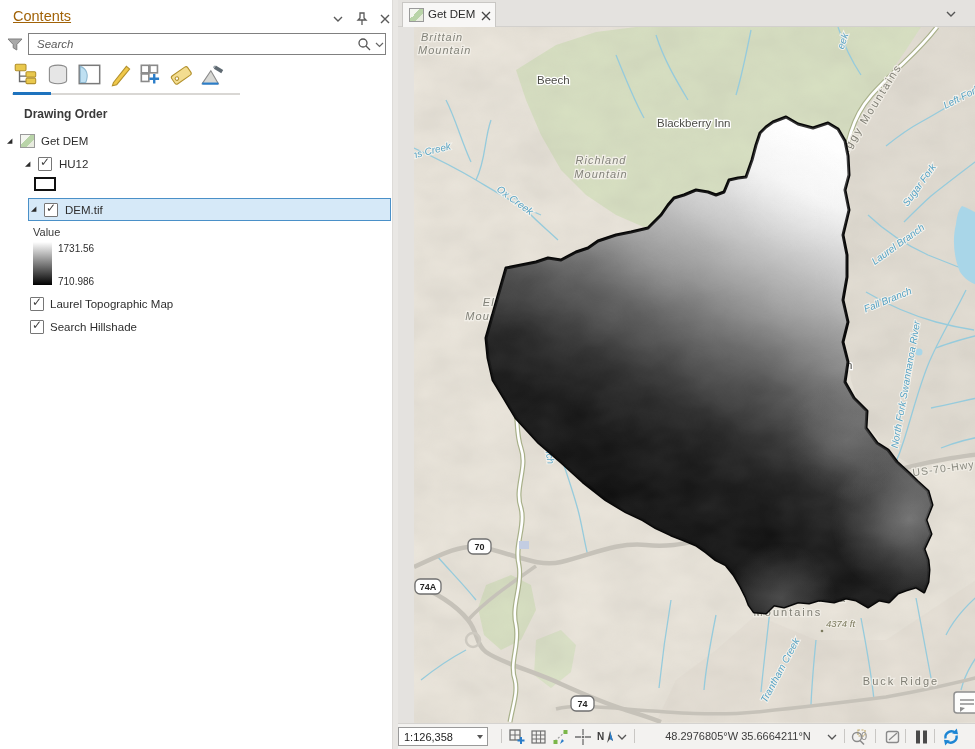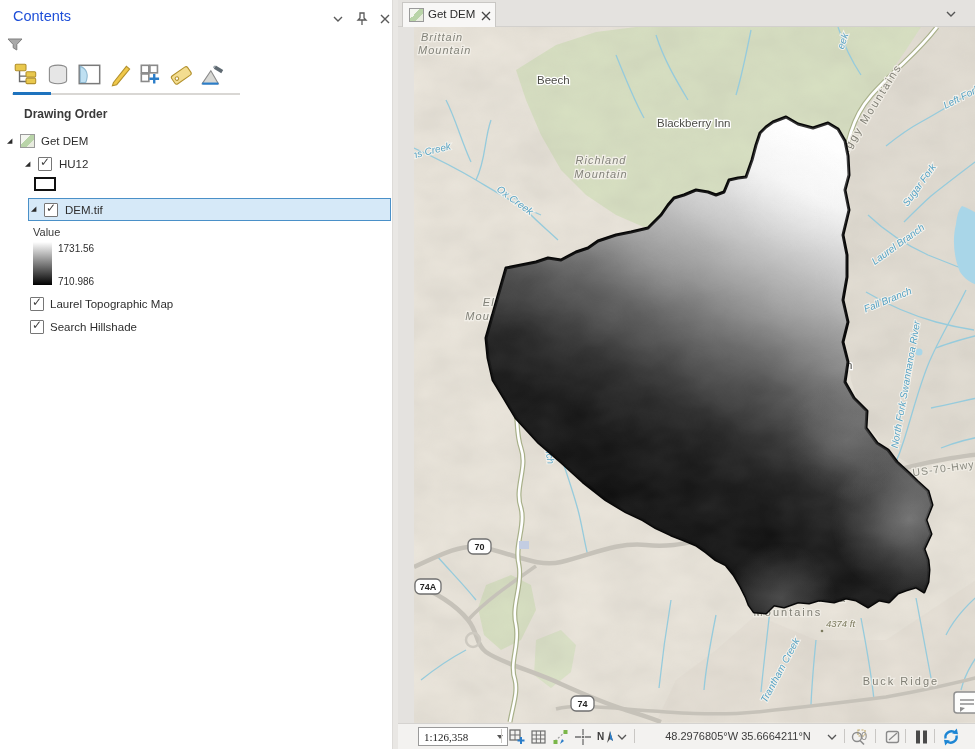--- a/index.html
+++ b/index.html
@@ -2,21 +2,21 @@
 <html><head>
 <meta charset="utf-8">
 <style>
   html,body{margin:0;padding:0;width:975px;height:749px;overflow:hidden;
     font-family:"Liberation Sans","DejaVu Sans",sans-serif;background:#efedeb;}
   *{box-sizing:border-box;}
   .abs{position:absolute;}
   
   #contents-panel{position:absolute;left:0;top:0;width:392px;height:749px;background:#ffffff;}
   #splitter{position:absolute;left:392px;top:0;width:6px;height:749px;background:#e9e7e4;border-left:1px solid #dddbd8;}
-  .panel-title{position:absolute;left:13px;top:8px;font-size:14.5px;color:#1d4ed8;}
+  .panel-title{position:absolute;left:13px;top:8px;font-size:14.5px;color:#a16207;text-decoration:underline;}
   .chrome-ic{position:absolute;top:11px;width:16px;height:16px;color:#5a5a5a;cursor:pointer;}
   .search-box{position:absolute;left:28px;top:33px;width:358px;height:22px;border:1px solid #808080;background:#fff;}
   .search-box input{position:absolute;left:6px;top:1px;width:300px;height:18px;border:none;outline:none;
      font-family:"Liberation Sans",sans-serif;font-size:11.5px;color:#333;font-style:italic;background:transparent;}
   .search-box input::placeholder{color:#595959;font-style:italic;}
   .tb-icon{position:absolute;top:62px;width:28px;height:26px;cursor:pointer;}
   .tb-underline-gray{position:absolute;left:12px;top:93px;width:228px;height:2px;background:#d9d7d4;}
   .tb-underline-blue{position:absolute;left:13px;top:92px;width:38px;height:3px;background:#1e73be;}
   .section-h{position:absolute;left:24px;top:107px;font-size:12px;font-weight:bold;color:#3a3a3a;}
   .trow{position:absolute;left:0;width:392px;height:20px;font-size:11.5px;color:#2e2e2e;cursor:default;}
@@ -31,21 +31,21 @@
   .ramp{position:absolute;left:33px;top:242px;width:19px;height:43px;background:linear-gradient(#ffffff,#000000);}
   .ramp-lbl{position:absolute;left:58px;font-size:10px;color:#2e2e2e;}
   
   #map-pane{position:absolute;left:398px;top:0;width:577px;height:749px;background:#e4e2df;}
   #tabbar{position:absolute;left:0;top:0;width:577px;height:27px;background:#e4e2df;border-bottom:1px solid #d2d0cd;}
   #maptab{position:absolute;left:4px;top:2px;width:94px;height:25px;background:#f8f7f6;border:1px solid #c9c7c4;border-bottom:none;}
   #maptab .tab-label{position:absolute;left:25px;top:5px;font-size:11.5px;color:#2b2b2b;}
   #viewport{position:absolute;left:16px;top:27px;width:577px;height:696px;overflow:hidden;background:#fca5a5;}
   #statusbar{position:absolute;left:0;top:723px;width:577px;height:26px;background:#f3f2f0;border-top:1px solid #d5d3d0;}
   .sep{position:absolute;top:5px;width:1px;height:14px;background:#c9c7c4;}
-  #scale-combo{position:absolute;left:20px;top:3px;width:90px;height:19px;background:#fff;border:1px solid #9a9a9a;font-size:11px;color:#222;cursor:pointer;font-family:Liberation Serif, serif;}
+  #scale-combo{position:absolute;left:0;top:3px;width:90px;height:19px;background:#fff;border:1px solid #9a9a9a;font-size:11px;color:#222;cursor:pointer;}
   #scale-combo .val{position:absolute;left:5px;top:3px;}
   #scale-combo .arrow{position:absolute;right:4px;top:7px;width:0;height:0;border-left:3.5px solid transparent;border-right:3.5px solid transparent;border-top:4px solid #555;}
   .sb-icon{position:absolute;top:4px;width:18px;height:18px;cursor:pointer;}
   #coords{position:absolute;left:255px;top:6px;width:170px;text-align:center;font-size:11px;color:#3c3c3c;cursor:pointer;}
   .zero{position:absolute;left:463px;top:6px;font-size:11px;color:#8f8f8f;}
   
   text{font-family:"Liberation Sans","DejaVu Sans",sans-serif;}
   .lbl-place{fill:#4c4c46;font-size:11.5px;paint-order:stroke;stroke:#ffffff;stroke-width:2.5px;}
   .lbl-terrain{fill:#83837a;font-style:italic;font-size:11px;letter-spacing:1px;paint-order:stroke;stroke:#f2efe8;stroke-width:2.5px;}
   .lbl-range{fill:#807f75;font-size:11px;letter-spacing:2px;paint-order:stroke;stroke:#efece4;stroke-width:2.5px;}
@@ -70,20 +70,30 @@
       </g>
     </svg>
   <svg class="chrome-ic" style="left:377px" viewBox="0 0 16 16">
       <path d="M4 4l8 8M12 4l-8 8" stroke="#5a5a5a" stroke-width="1.4"></path>
     </svg>
 
   <svg class="abs" style="left:6px;top:36px;width:18px;height:18px" viewBox="0 0 18 18">
       <path d="M2 3h14l-5.2 5.5V14l-3.6-2.2V8.5z" fill="#a9a9a9" stroke="#7e7e7e"></path>
     </svg>
 
+  <div class="search-box">
+    <input placeholder="Search" style="">
+    <svg class="abs" style="left:328px;top:3px;width:15px;height:15px" viewBox="0 0 15 15">
+        <circle cx="6" cy="6" r="4" fill="none" stroke="#555" stroke-width="1.3"></circle>
+        <path d="M9 9l4 4" stroke="#555" stroke-width="1.3"></path>
+      </svg>
+    <svg class="abs" style="left:344px;top:4px;width:13px;height:13px" viewBox="0 0 13 13">
+        <path d="M3 5l3.5 3.5L10 5" fill="none" stroke="#666" stroke-width="1.2"></path>
+      </svg>
+  </div>
 
   <svg class="tb-icon" style="left:12px" viewBox="0 0 26 24">
     <path d="M7 8v10h6M7 13h6" stroke="#6a6a6a" fill="none" stroke-width="1.3"></path>
     <rect x="3" y="2" width="10" height="6" rx="1" fill="#e9c84d" stroke="#b3912c"></rect>
     <rect x="13" y="9" width="9" height="5" rx="1" fill="#e9c84d" stroke="#b3912c"></rect>
     <rect x="13" y="15" width="9" height="5" rx="1" fill="#e9c84d" stroke="#b3912c"></rect>
   </svg>
   <svg class="tb-icon" style="left:44px" viewBox="0 0 26 24">
     <ellipse cx="13" cy="6" rx="8" ry="3.2" fill="#e6e6e6" stroke="#8a8a8a"></ellipse>
     <path d="M5 6v11c0 1.8 3.6 3.2 8 3.2s8-1.4 8-3.2V6" fill="#e6e6e6" stroke="#8a8a8a"></path>

